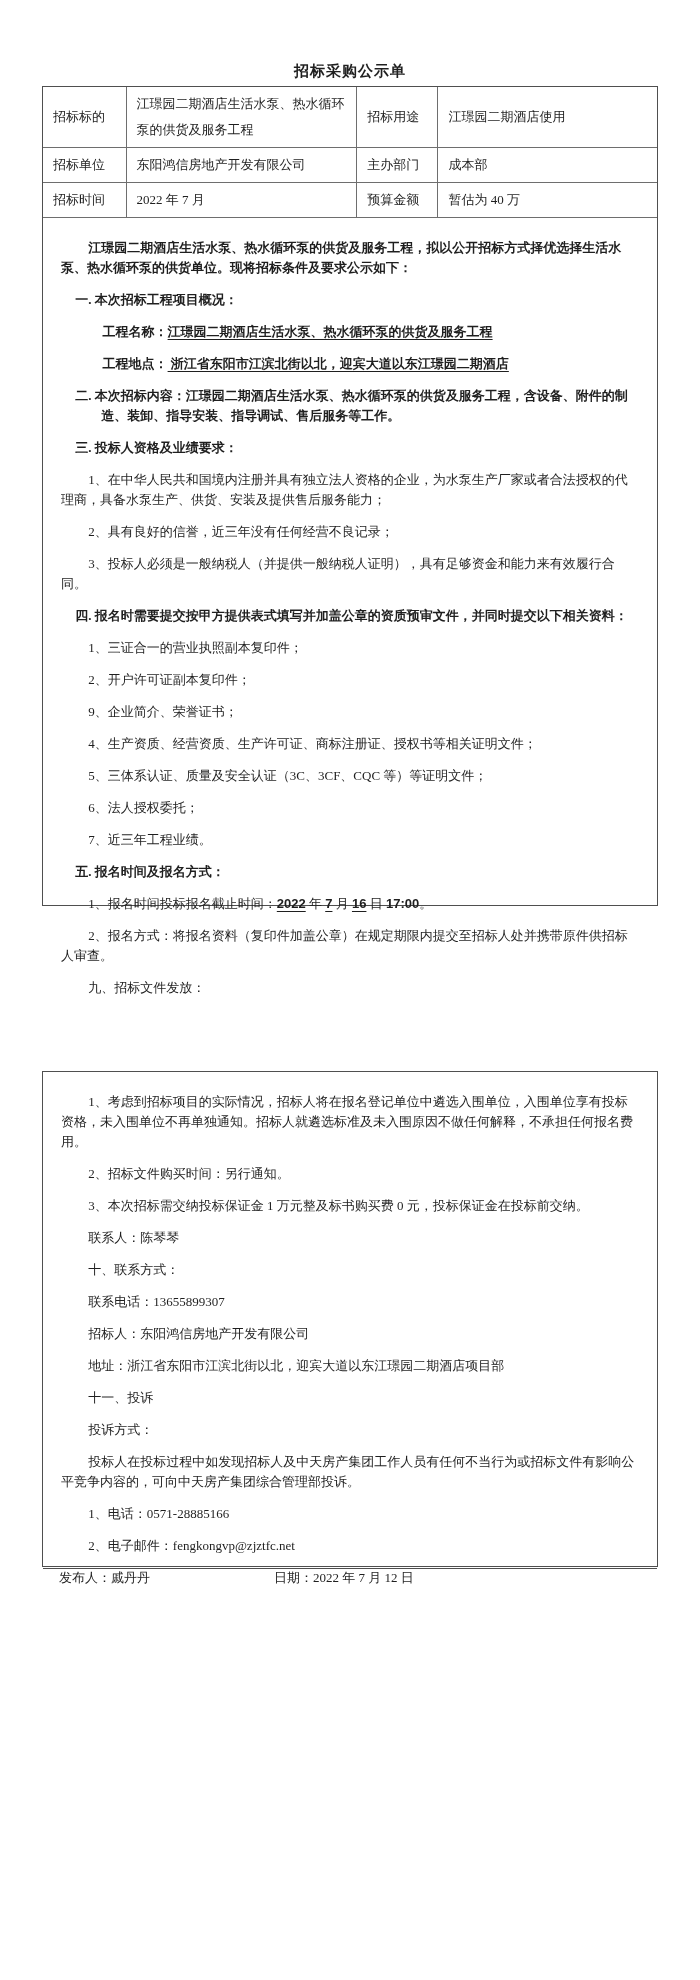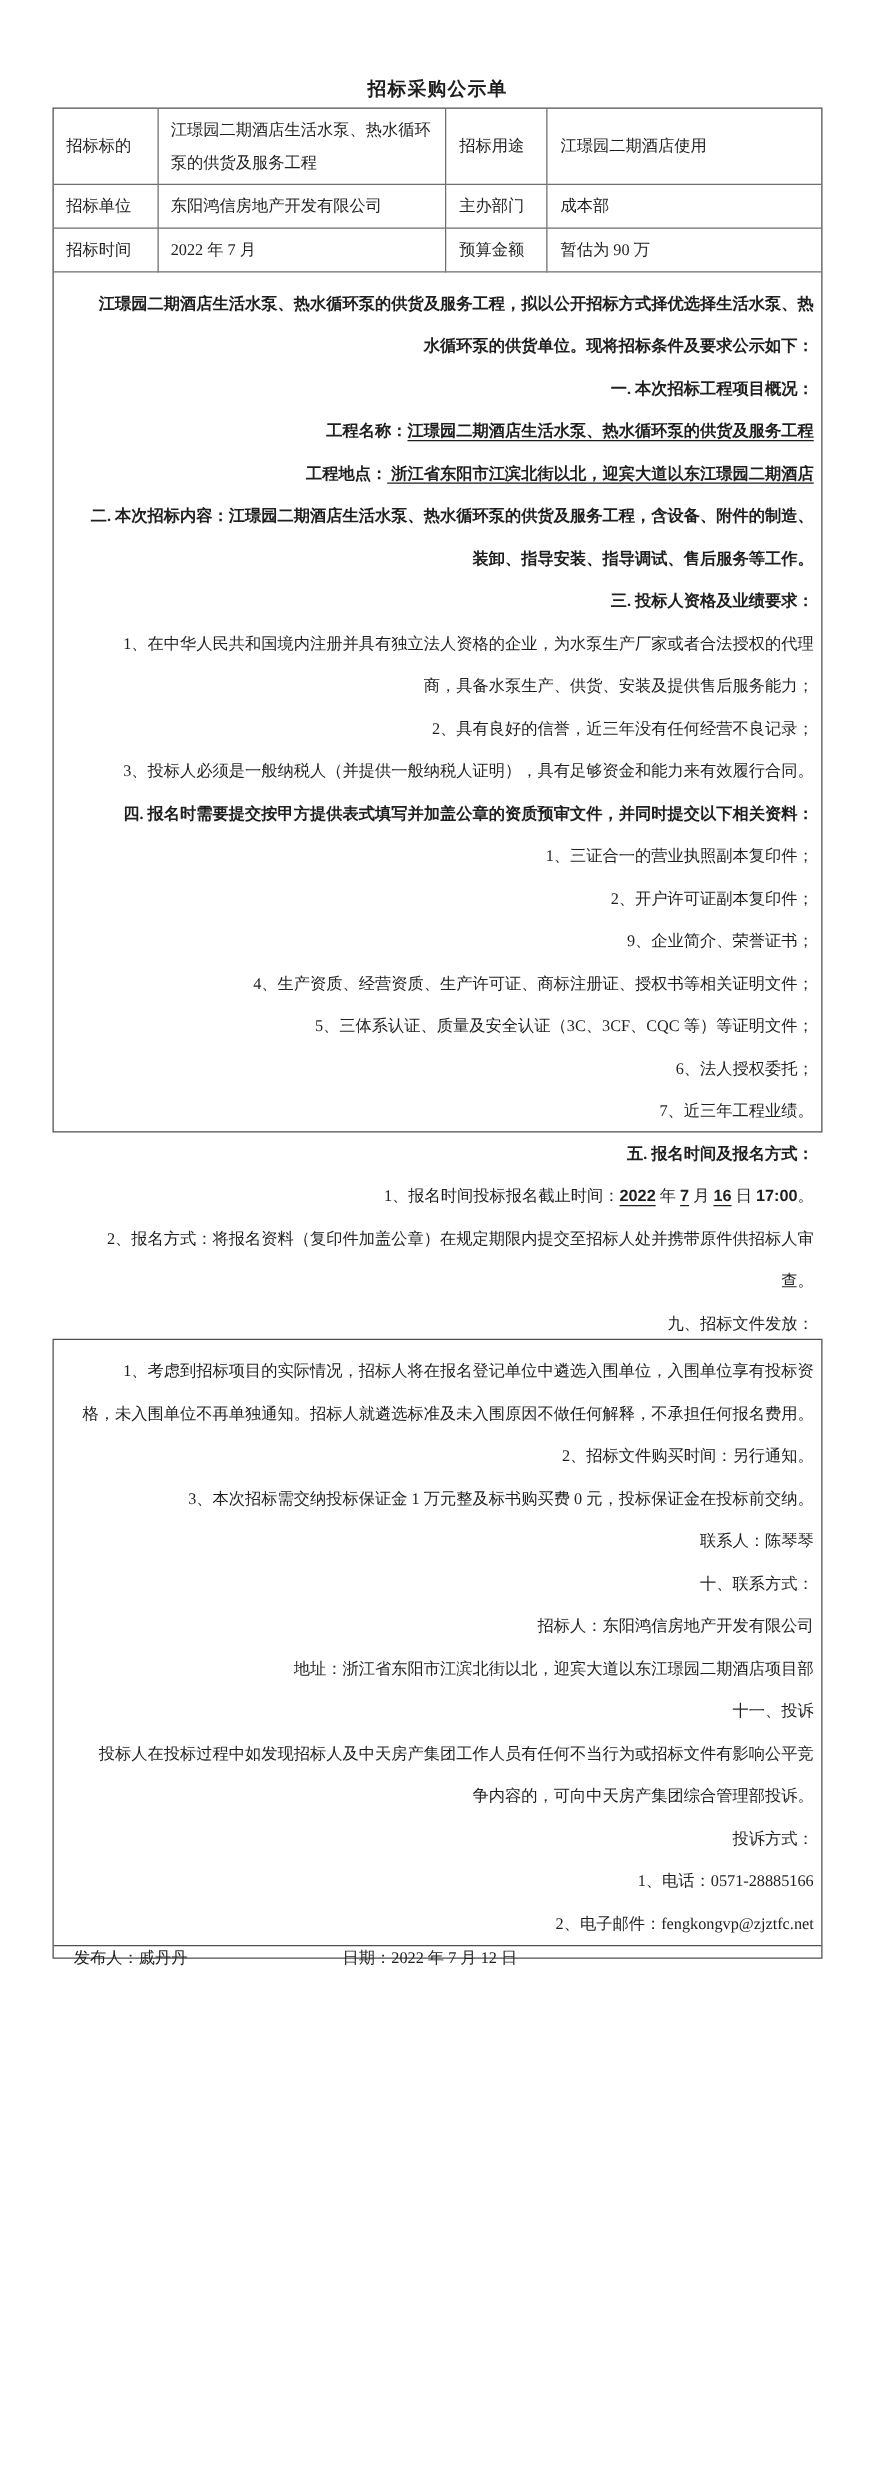--- a/index.html
+++ b/index.html
@@ -18,21 +18,21 @@
   .info-grid{display:grid;grid-template-columns:13.6% 37.6% 13.2% 35.6%;}
   .cell{
     border-right:1px solid #6e6e6e;border-bottom:1px solid #6e6e6e;
     display:flex;align-items:center;box-sizing:border-box;
     padding:4px 8px 4px 10px;line-height:26px;
   }
   .cell.last{border-right:none;}
   .r1{min-height:58px;}
   .r2{min-height:35px;text-align:right;}
   .body-cell{flex:1;padding:8px 6px 0 6px;box-sizing:border-box;}
-  p.para{margin:0;line-height:34px;text-align:right;}
+  p.para{margin:12px;line-height:20px;}
   .ind1{text-indent:1.1em;}
   .ind2{text-indent:2.1em;}
   .ind3{text-indent:3.2em;}
   .hang{padding-left:3.1em;text-indent:-2em;}
   .b{font-weight:bold;}
   .u{text-decoration:underline;text-underline-offset:3px;}
   .dnum{
     font-family:"Liberation Sans","DejaVu Sans",sans-serif;
     font-weight:bold;font-size:13px;
   }
@@ -62,21 +62,21 @@
       <div class="cell r1 last">江璟园二期酒店使用</div>
 
       <div class="cell r2">招标单位</div>
       <div class="cell r2">东阳鸿信房地产开发有限公司</div>
       <div class="cell r2">主办部门</div>
       <div class="cell r2 last">成本部</div>
 
       <div class="cell r2">招标时间</div>
       <div class="cell r2">2022 年 7 月</div>
       <div class="cell r2">预算金额</div>
-      <div class="cell r2 last">暂估为 90 万</div>
+      <div class="cell r2 last">暂估为 40 万</div>
     </div>
 
     <div class="body-cell">
       <p class="para ind2 b">江璟园二期酒店生活水泵、热水循环泵的供货及服务工程，拟以公开招标方式择优选择生活水泵、热水循环泵的供货单位。现将招标条件及要求公示如下：</p>
       <p class="para ind1 b">一. 本次招标工程项目概况：</p>
       <p class="para ind3 b"><span>工程名称：</span><span class="u">江璟园二期酒店生活水泵、热水循环泵的供货及服务工程</span></p>
       <p class="para ind3 b"><span>工程地点：</span><span class="u"> 浙江省东阳市江滨北街以北，迎宾大道以东江璟园二期酒店 </span></p>
       <p class="para hang b">二.  本次招标内容：江璟园二期酒店生活水泵、热水循环泵的供货及服务工程，含设备、附件的制造、装卸、指导安装、指导调试、售后服务等工作。</p>
       <p class="para ind1 b">三.  投标人资格及业绩要求：</p>
       <p class="para ind2">1、在中华人民共和国境内注册并具有独立法人资格的企业，为水泵生产厂家或者合法授权的代理商，具备水泵生产、供货、安装及提供售后服务能力；</p>
@@ -99,25 +99,26 @@
 
   <div class="gap"></div>
 
   <div class="box box2">
     <div class="box2-content">
       <p class="para ind2">1、考虑到招标项目的实际情况，招标人将在报名登记单位中遴选入围单位，入围单位享有投标资格，未入围单位不再单独通知。招标人就遴选标准及未入围原因不做任何解释，不承担任何报名费用。</p>
       <p class="para ind2">2、招标文件购买时间：另行通知。</p>
       <p class="para ind2">3、本次招标需交纳投标保证金 1 万元整及标书购买费 0 元，投标保证金在投标前交纳。</p>
       <p class="para ind2">联系人：陈琴琴</p>
       <p class="para ind2">十、联系方式：</p>
+      <p class="para ind2">联系电话：13655899307</p>
       <p class="para ind2">招标人：东阳鸿信房地产开发有限公司</p>
       <p class="para ind2">地址：浙江省东阳市江滨北街以北，迎宾大道以东江璟园二期酒店项目部</p>
       <p class="para ind2">十一、投诉</p>
+      <p class="para ind2">投诉方式：</p>
       <p class="para ind2">投标人在投标过程中如发现招标人及中天房产集团工作人员有任何不当行为或招标文件有影响公平竞争内容的，可向中天房产集团综合管理部投诉。</p>
-      <p class="para ind2">投诉方式：</p>
       <p class="para ind2">1、电话：0571-28885166</p>
       <p class="para ind2">2、电子邮件：fengkongvp@zjztfc.net</p>
     </div>
     <div class="box2-footer">
       <span>发布人：戚丹丹</span>
       <span>日期：2022 年 7 月 12 日</span>
     </div>
   </div>
 
 </div>

